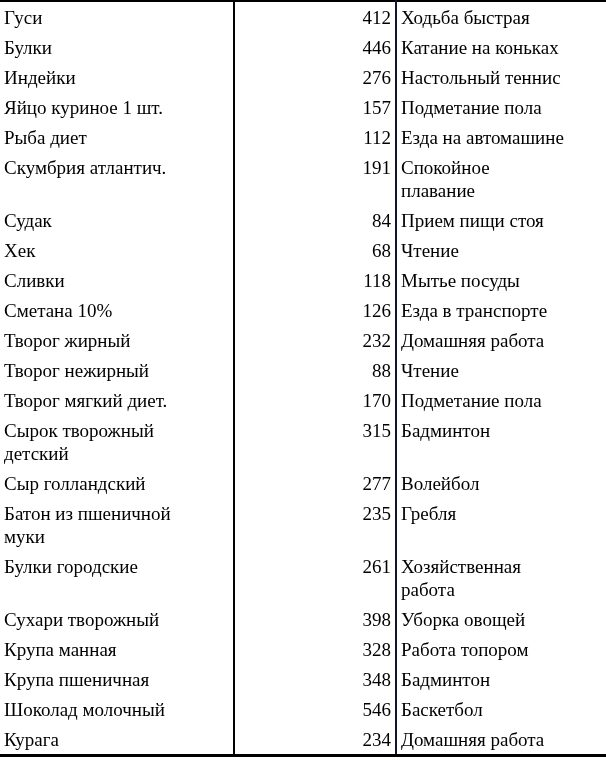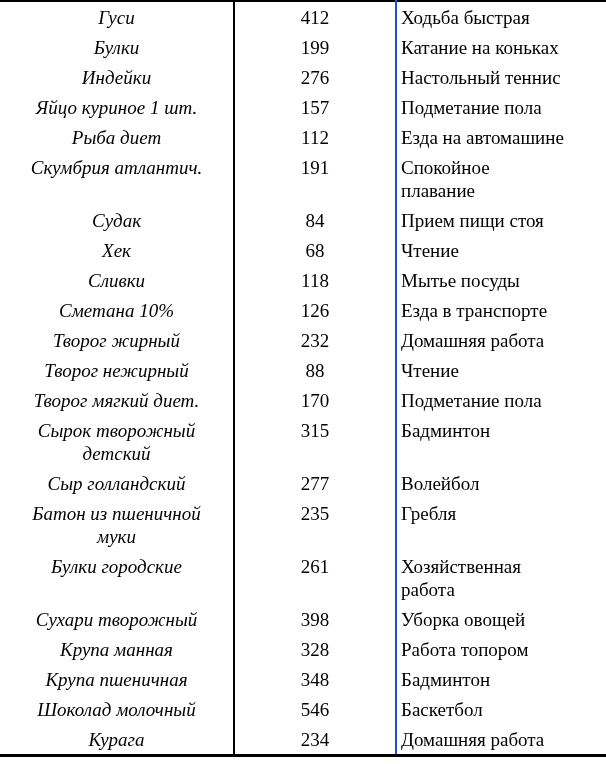--- a/index.html
+++ b/index.html
@@ -25,47 +25,46 @@
   }
   table.cal-table td {
     vertical-align: top;
     padding: 3.5px 4px;
     white-space: pre-line;
   }
   td.col-food {
     width: 225px;
     border-right: 2px solid #000000;
     padding-left: 8px;
-    text-align: center;
-    font-style: italic;
+    text-align: left;
   }
   td.col-calories {
     width: 152px;
-    border-right: 2px solid #1d4ed8;
-    text-align: center;
+    border-right: 2px solid #0f172a;
+    text-align: right;
   }
   td.col-activity {
     width: 215px;
     padding-left: 8px;
     text-align: left;
   }
 </style>
 </head>
 <body>
 
 <table class="cal-table">
   <tbody id="table-body">
       <tr>
         <td class="col-food">Гуси</td>
         <td class="col-calories">412</td>
         <td class="col-activity">Ходьба быстрая</td>
       </tr>
       <tr>
         <td class="col-food">Булки</td>
-        <td class="col-calories">199</td>
+        <td class="col-calories">446</td>
         <td class="col-activity">Катание на коньках</td>
       </tr>
       <tr>
         <td class="col-food">Индейки</td>
         <td class="col-calories">276</td>
         <td class="col-activity">Настольный теннис</td>
       </tr>
       <tr>
         <td class="col-food">Яйцо куриное 1 шт.</td>
         <td class="col-calories">157</td>

